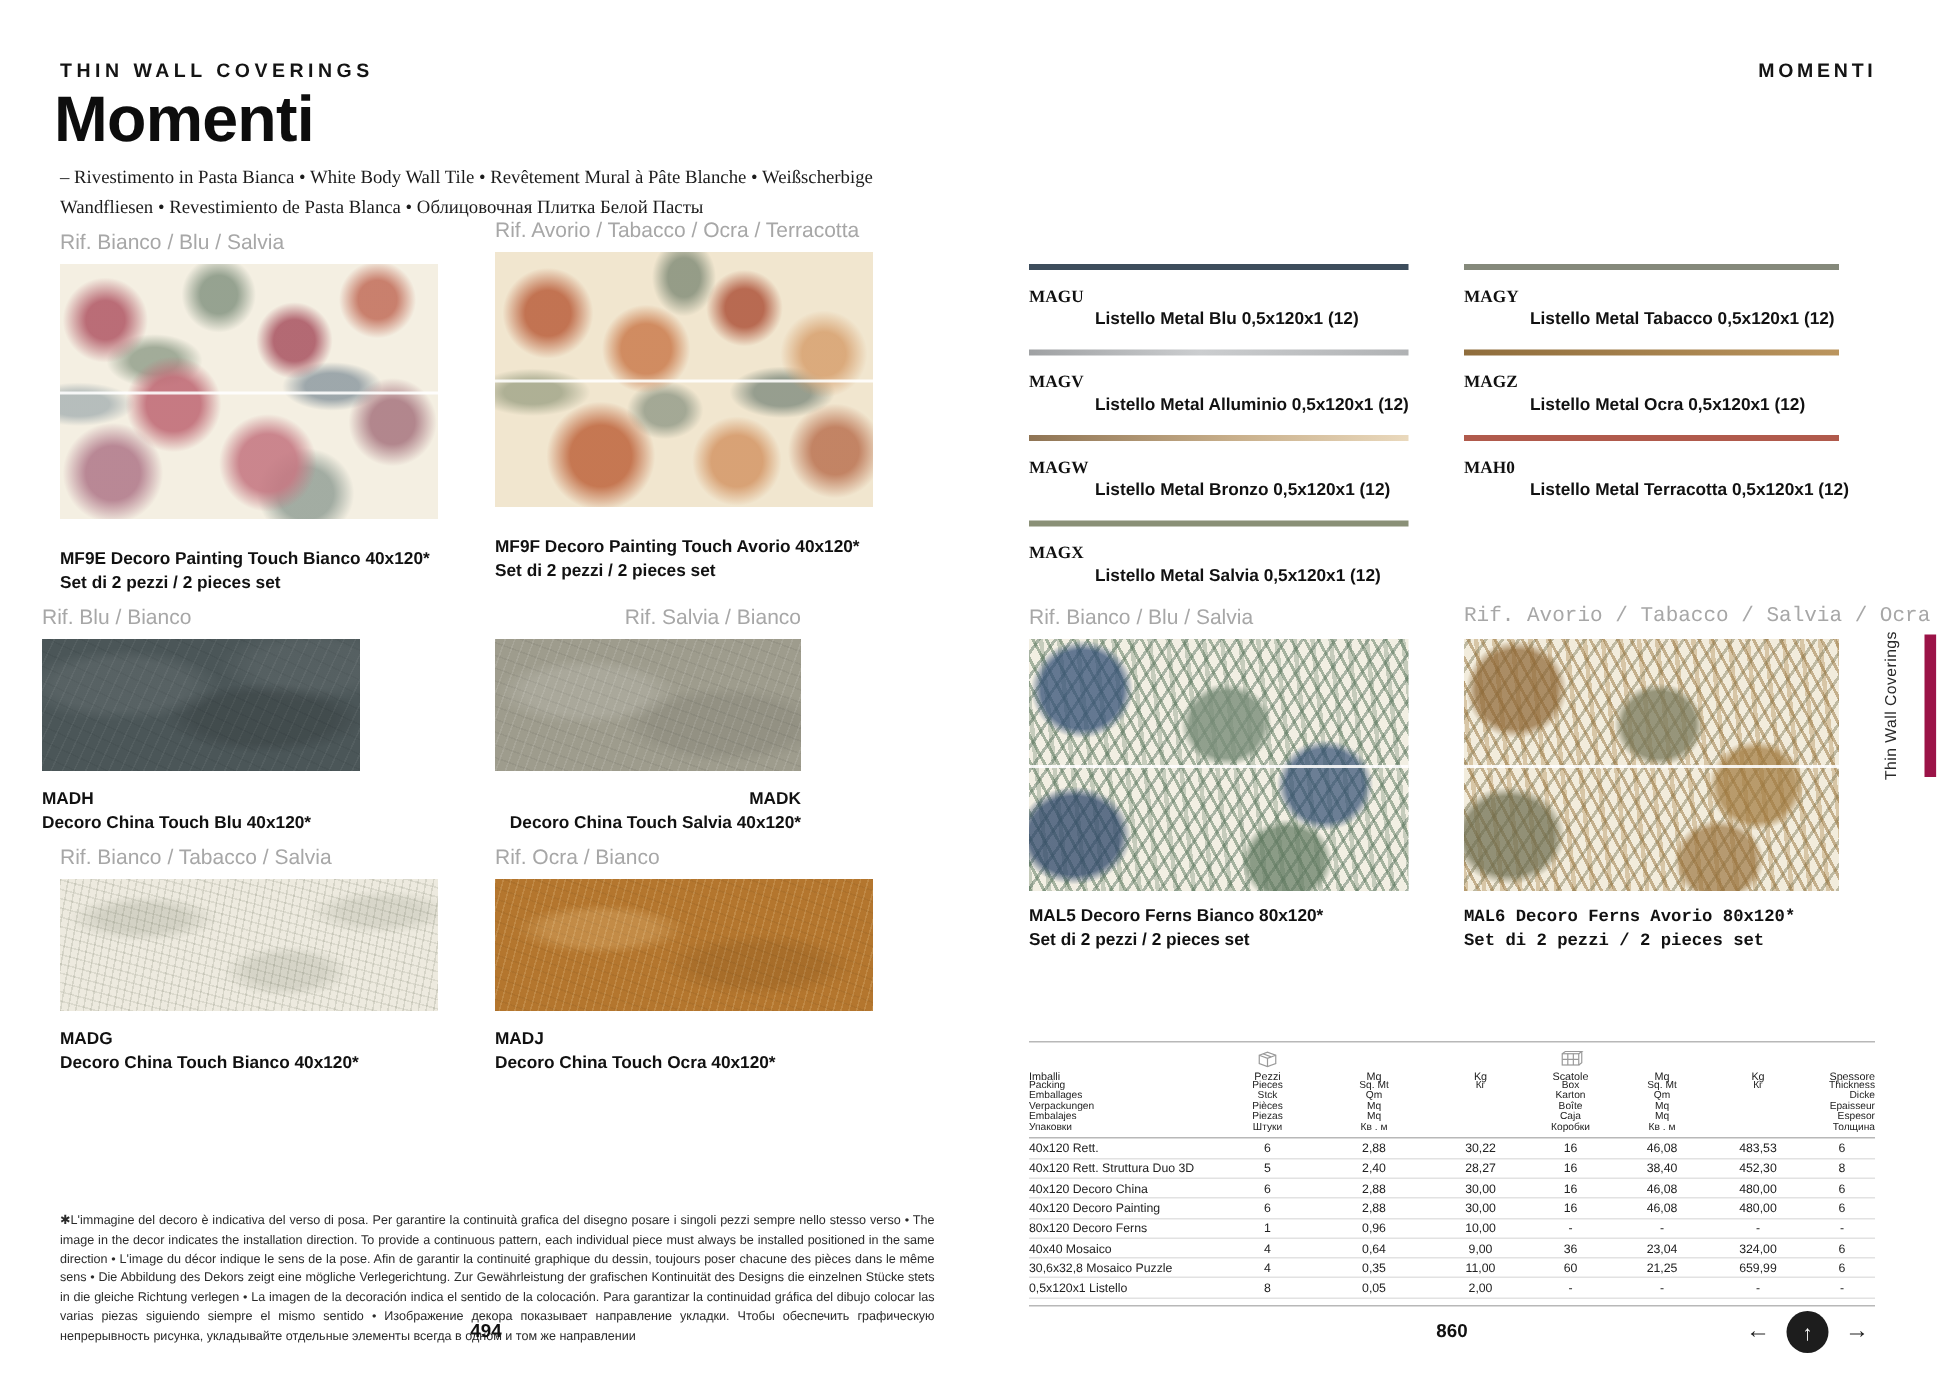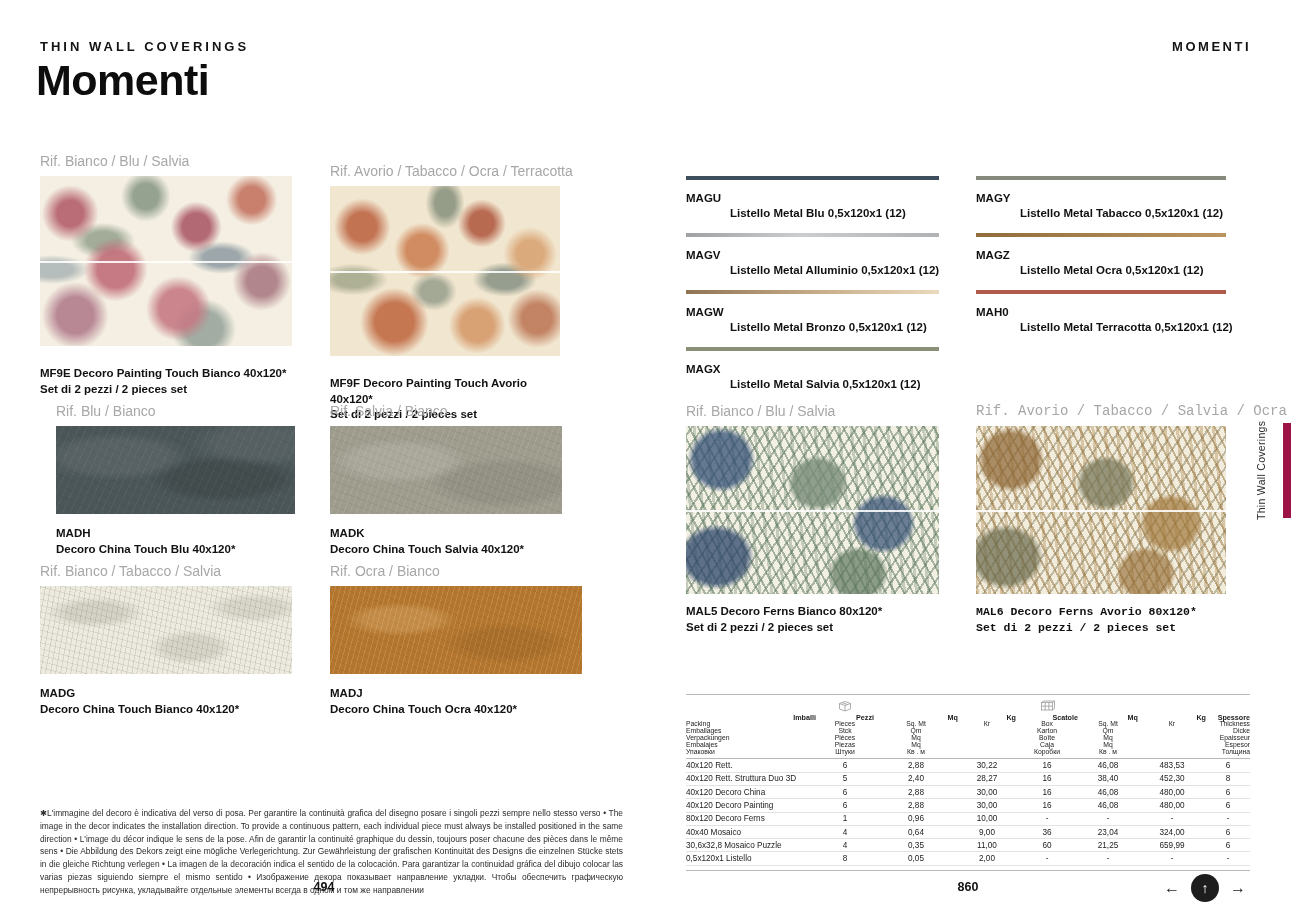--- a/index.html
+++ b/index.html
@@ -84,35 +84,35 @@
     radial-gradient(ellipse 17% 24% at 78% 58%, rgba(160,120,60,.7) 0 60%, transparent 75%),
     radial-gradient(ellipse 20% 26% at 12% 78%, rgba(105,105,75,.7) 0 60%, transparent 75%),
     radial-gradient(ellipse 16% 22% at 68% 88%, rgba(150,110,55,.65) 0 60%, transparent 75%),
     repeating-linear-gradient(62deg, rgba(150,115,60,.5) 0 2px, transparent 2px 8px),
     repeating-linear-gradient(-55deg, rgba(120,115,80,.42) 0 2px, transparent 2px 9px),
     repeating-linear-gradient(84deg, rgba(175,140,85,.4) 0 3px, transparent 3px 12px);}
 
   
   .listello{position:absolute;}
   .strip{height:4px;width:100%;}
-  .l-code{margin-top:12px;font-size:11.5px;font-weight:700;color:#111;line-height:1.2;}
+  .l-code{margin-top:12px;font-size:11.5px;font-weight:700;color:#111;line-height:1.2;font-family:Liberation Serif, serif;}
   .l-name{margin-top:1px;font-size:11.5px;font-weight:700;color:#111;line-height:1.2;white-space:nowrap;margin-left:44px;}
 
   
   .footnote{position:absolute;left:40px;top:807px;width:583px;font-size:8.4px;line-height:1.52;
             color:#2b2b2b;text-align:justify;}
   .pagenum{position:absolute;font-size:12.5px;font-weight:700;color:#111;width:70px;text-align:center;}
 
   
   .spec-table{position:absolute;left:686px;top:694px;width:564px;}
   .t-rule{height:1px;background:#b8b8b8;}
   .t-header,.t-row{display:grid;grid-template-columns:130px 58px 84px 58px 62px 60px 68px 44px;}
   .t-header{padding:4px 0 3px;}
   .th{position:relative;padding-top:15px;font-size:6.8px;line-height:6.8px;color:#222;}
-  .th-head{display:block;font-size:7.2px;font-weight:700;line-height:7.4px;text-align:right;}
+  .th-head{display:block;font-size:7.2px;font-weight:400;line-height:7.4px;}
   .th-rest{white-space:pre-line;}
   .hicon{position:absolute;top:0;left:50%;transform:translateX(-50%);}
   .c-left{text-align:left;}.c-center{text-align:center;}.c-right{text-align:right;}
   .t-row{height:12.3px;align-items:center;border-bottom:1px solid #e2e2e2;font-size:8.2px;color:#222;}
   .t-row:last-of-type{border-bottom:none;}
   .t-rule.bottom{margin-top:4px;}
 
   
   .nav-arrow{position:absolute;width:24px;text-align:center;font-size:16px;color:#1d1d1d;top:879px;cursor:pointer;}
   .nav-circle{position:absolute;left:1191px;top:874px;width:28px;height:28px;border-radius:50%;
@@ -125,52 +125,53 @@
      letter-spacing:.3px;display:flex;align-items:center;justify-content:center;}
   .side-tab-bar{position:absolute;left:1283px;top:423px;width:8px;height:95px;}
 </style>
 </head>
 <body>
 
 <div class="sheet">
 
   <div class="category">THIN WALL COVERINGS</div>
   <div class="brand-title">Momenti</div>
+  <div class="subtitle">– Rivestimento in Pasta Bianca • White Body Wall Tile • Revêtement Mural à Pâte Blanche • Weißscherbige Wandfliesen • Revestimiento de Pasta Blanca • Облицовочная Плитка Белой Пасты</div>
   <div class="collection-right">MOMENTI</div>
 
   <div class="product" style="left:40px;top:153px;width:252px;">
     <div class="p-label">Rif. Bianco / Blu / Salvia</div>
     <div class="tile img-floral-bianco" style="height:170px;">
         <div class="split"></div>
       </div>
     <div class="p-caption mt14">
       <div>MF9E Decoro Painting Touch Bianco 40x120*</div>
       <div>Set di 2 pezzi / 2 pieces set</div>
     </div>
   </div>
-  <div class="product" style="left:330px;top:163px;width:230px;">
+  <div class="product" style="left:330px;top:145px;width:252px;">
     <div class="p-label">Rif. Avorio / Tabacco / Ocra / Terracotta</div>
     <div class="tile img-floral-avorio" style="height:170px;">
         <div class="split"></div>
       </div>
     <div class="p-caption mt14">
       <div>MF9F Decoro Painting Touch Avorio 40x120*</div>
       <div>Set di 2 pezzi / 2 pieces set</div>
     </div>
   </div>
 
-  <div class="product" style="left:56px;top:403px;width:239px;">
+  <div class="product" style="left:28px;top:403px;width:212px;">
     <div class="p-label">Rif. Blu / Bianco</div>
     <div class="tile img-china-blu" style="height:88px;"></div>
     <div class="p-caption">
       <div>MADH</div>
       <div>Decoro China Touch Blu 40x120*</div>
     </div>
   </div>
-  <div class="product" style="left:330px;top:403px;width:232px;">
+  <div class="product" style="left:330px;top:403px;width:204px;text-align:right;">
     <div class="p-label">Rif. Salvia / Bianco</div>
     <div class="tile img-china-salvia" style="height:88px;"></div>
     <div class="p-caption">
       <div>MADK</div>
       <div>Decoro China Touch Salvia 40x120*</div>
     </div>
   </div>
 
   <div class="product" style="left:40px;top:563px;width:252px;">
     <div class="p-label">Rif. Bianco / Tabacco / Salvia</div>

